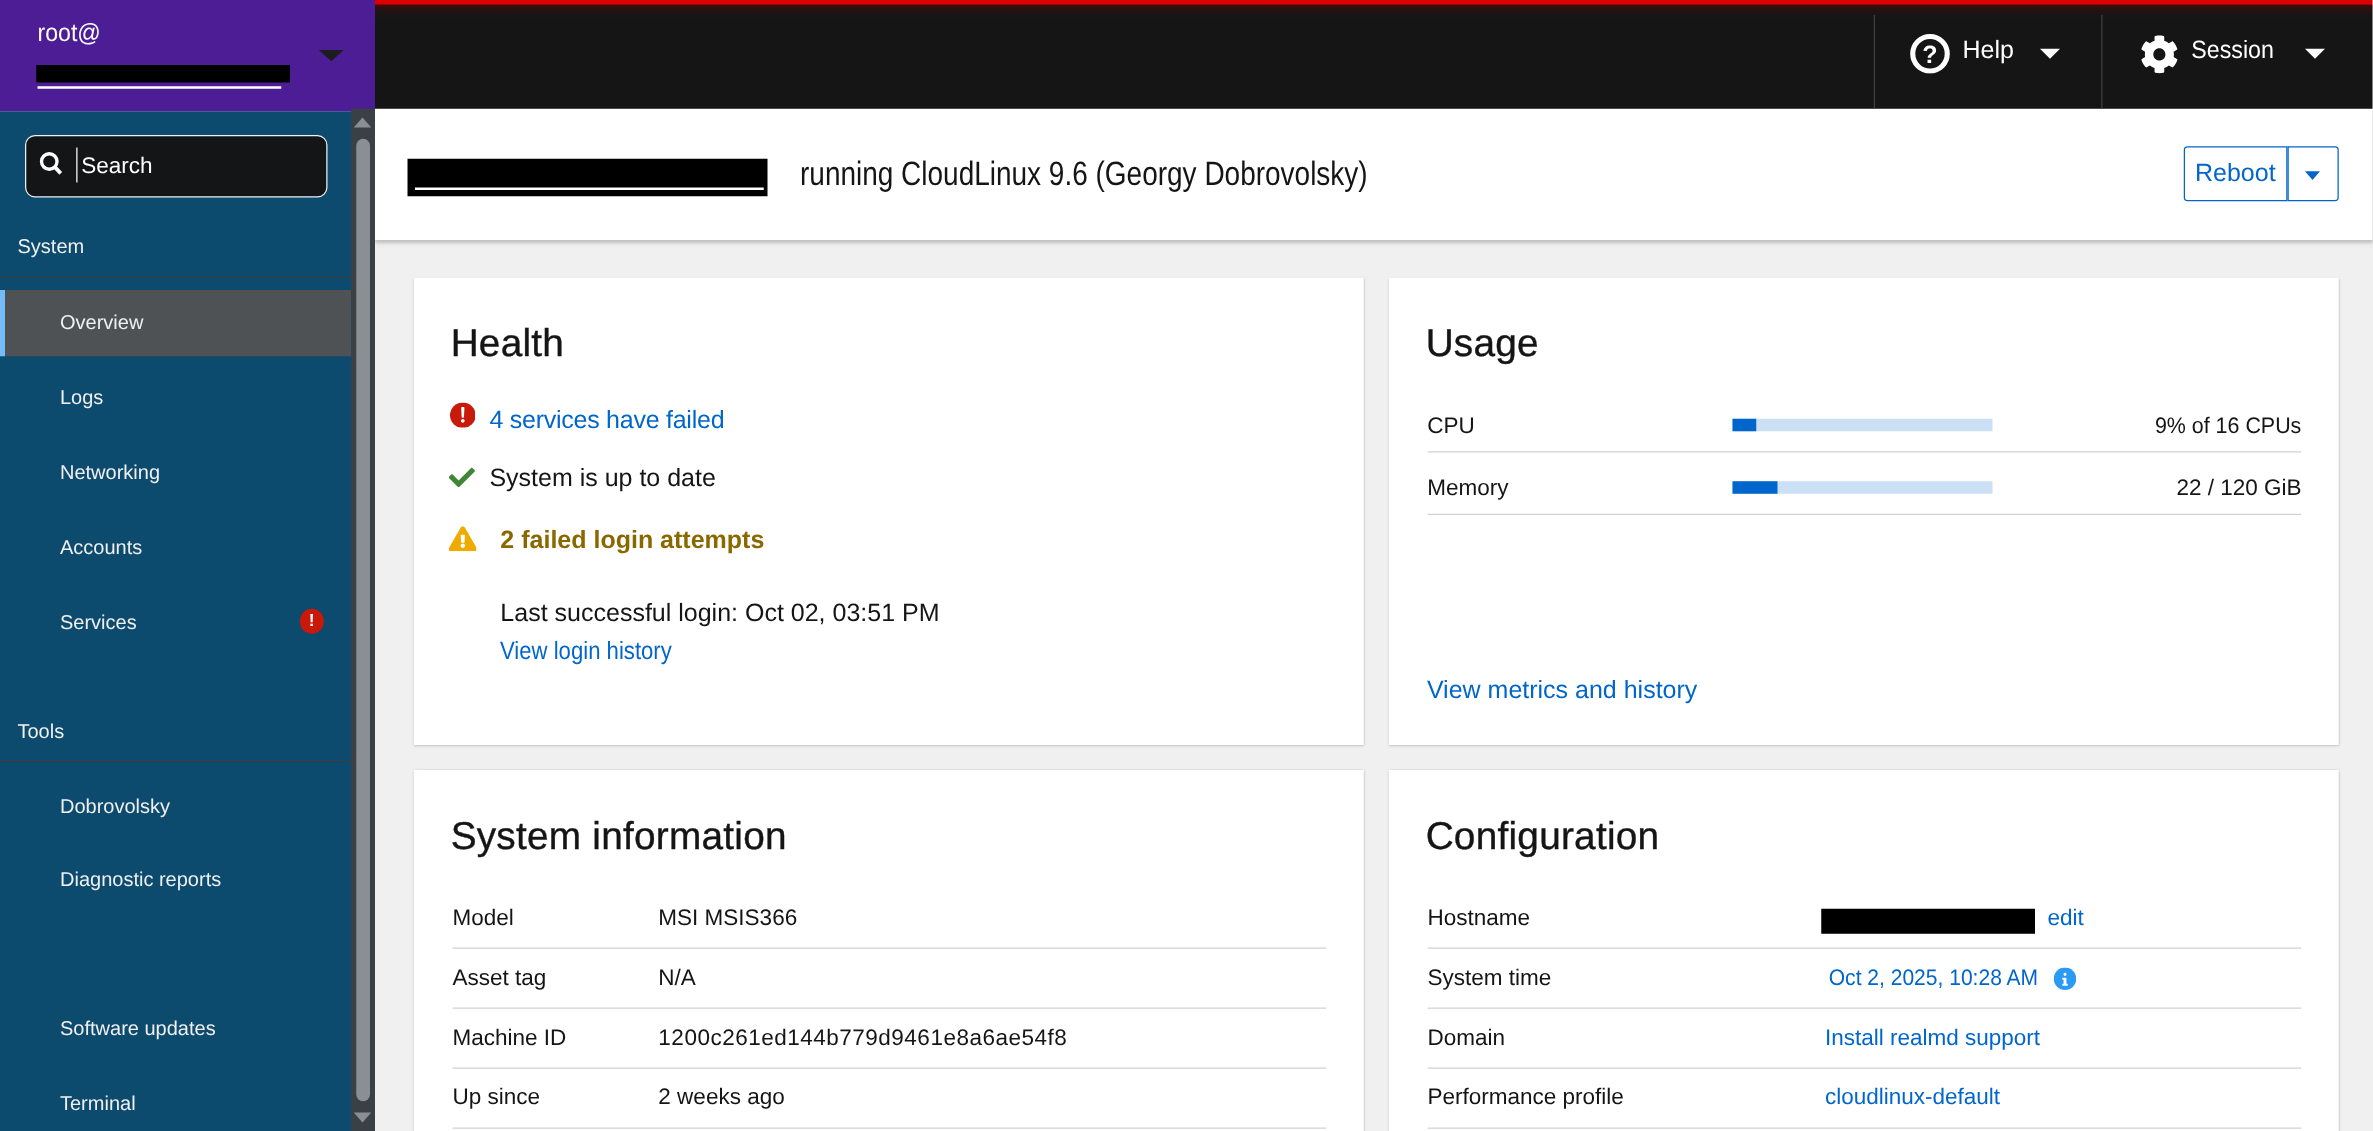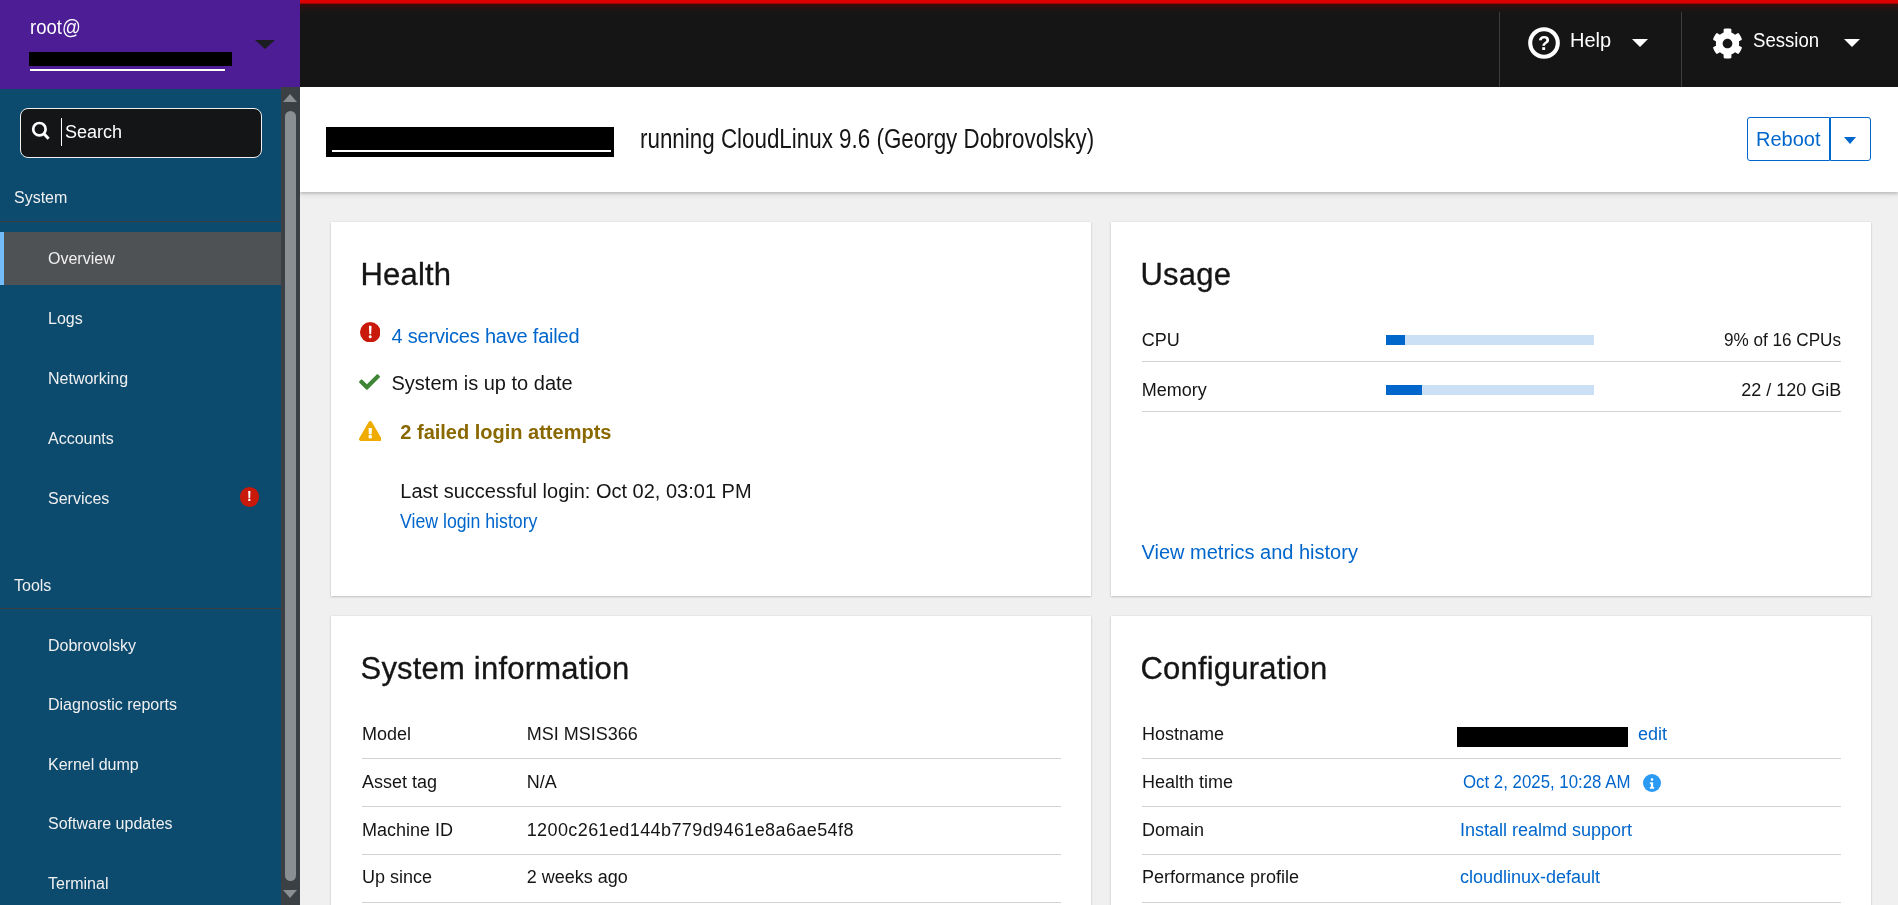--- a/index.html
+++ b/index.html
@@ -104,21 +104,20 @@
   <div class="navitem active" style="top:143px;"><div class="bluebar"></div>Overview</div>
   <div class="navitem" style="top:203px;">Logs</div>
   <div class="navitem" style="top:263px;">Networking</div>
   <div class="navitem" style="top:323px;">Accounts</div>
   <div class="navitem" style="top:383px;">Services</div>
   <div class="badge" style="top:398.7px;">!</div>
   <div class="navlabel" style="top:488.1px;">Tools</div>
   <div class="sb-divider" style="top:519.5px;"></div>
   <div class="navitem" style="top:530px;">Dobrovolsky</div>
   <div class="navitem" style="top:589.5px;">Diagnostic reports</div>
-  <div class="navitem" style="top:649px;">Kernel dump</div>
   <div class="navitem" style="top:708.5px;">Software updates</div>
   <div class="navitem" style="top:768px;">Terminal</div>
 </div>
 <div class="abs" id="sb-track">
   <div class="sb-arrow-up"></div>
   <div id="sb-thumb"></div>
   <div class="sb-arrow-dn"></div>
 </div>
 
 <div class="abs" id="chead">
@@ -141,21 +140,21 @@
     </svg>
   <div class="t20" style="left:61px; top:104.4px; letter-spacing:-0.2px;"><a class="lnk">4 services have failed</a></div>
   <svg class="abs" style="left:28.5px; top:150.8px;" width="21" height="18" viewBox="0 0 512 442">
       <path fill="#3e8635" d="M173.9 404.4l-166.4-166.4c-10-10-10-26.2 0-36.2l36.2-36.2c10-10 26.2-10 36.2 0L192 277.7 432.1 37.6c10-10 26.2-10 36.2 0l36.2 36.2c10 10 10 26.2 0 36.2l-294.4 294.4c-10 10-26.2 10-36.2 0z"></path>
     </svg>
   <div class="t20" style="left:61px; top:150.6px;">System is up to date</div>
   <svg class="abs" style="left:28.3px; top:199px;" width="22.5" height="20" viewBox="0 0 576 512">
       <path fill="#f0ab00" d="M569.5 440C588 472 564.8 512 527.9 512H48.1c-36.9 0-60-40.1-41.6-72L246.4 24c18.5-32 64.7-32 83.2 0l239.9 416zM288 354c-25.4 0-46 20.6-46 46s20.6 46 46 46 46-20.6 46-46-20.6-46-46-46zm-43.7-165.3l7.4 136c.3 6.4 5.6 11.3 12 11.3h48.5c6.4 0 11.7-5 12-11.3l7.4-136c.4-6.9-5.1-12.7-12-12.7h-63.4c-6.9 0-12.4 5.8-11.9 12.7z"></path>
     </svg>
   <div class="t20" style="left:69.8px; top:200.4px; font-weight:bold; color:#8a6800;">2 failed login attempts</div>
-  <div class="t20" style="left:69.8px; top:258.8px;">Last successful login: Oct 02, 03:01 PM</div>
+  <div class="t20" style="left:69.8px; top:258.8px;">Last successful login: Oct 02, 03:51 PM</div>
   <div class="t20" style="left:69.8px; top:288.6px; transform:scaleX(0.885); transform-origin:0 0;"><a class="lnk">View login history</a></div>
 </div>
 
 <div class="card" id="card-usage">
   <div class="cardtitle">Usage</div>
   <div class="t18" style="left:31.3px; top:108.5px;">CPU</div>
   <div class="pbar" style="top:113.1px;">
       <div class="fill" style="width:19px;"></div>
     </div>
   <div class="t18" style="right:29.3px; top:108.5px; transform:scaleX(0.952); transform-origin:100% 0;">9% of 16 CPUs</div>
@@ -184,21 +183,21 @@
   <div class="t18" style="left:196.2px; top:252.3px;">2 weeks ago</div>
   <div class="hr" style="left:31.5px; top:285.5px; width:699px;"></div>
 </div>
 
 <div class="card" id="card-config">
   <div class="cardtitle">Configuration</div>
   <div class="t18" style="left:31.5px; top:109.2px;">Hostname</div>
   <div class="abs" style="left:346.5px; top:111px; width:171px; height:19.5px; background:#000;"></div>
   <div class="t18" style="left:527.5px; top:109.2px;"><a class="lnk">edit</a></div>
   <div class="hr" style="left:31.5px; top:142.4px; width:699px;"></div>
-  <div class="t18" style="left:31.5px; top:156.9px;">Health time</div>
+  <div class="t18" style="left:31.5px; top:156.9px;">System time</div>
   <div class="t18" style="left:352.5px; top:156.9px; transform:scaleX(0.935); transform-origin:0 0;"><a class="lnk">Oct 2, 2025, 10:28 AM</a></div>
   <svg class="abs" style="left:532.1px; top:158.4px;" width="18" height="18" viewBox="0 0 512 512">
       <circle cx="256" cy="256" r="256" fill="#2b9af3"></circle>
       <path fill="#fff" d="M256 192c20 0 36-16 36-36s-16-36-36-36-36 16-36 36 16 36 36 36zm48 176h-16V248c0-8.8-7.2-16-16-16h-64c-8.8 0-16 7.2-16 16v16c0 8.8 7.2 16 16 16h16v88h-16c-8.8 0-16 7.2-16 16v16c0 8.8 7.2 16 16 16h96c8.8 0 16-7.2 16-16v-16c0-8.8-7.2-16-16-16z"></path>
     </svg>
   <div class="hr" style="left:31.5px; top:190.1px; width:699px;"></div>
   <div class="t18" style="left:31.5px; top:204.6px;">Domain</div>
   <div class="t18" style="left:349.5px; top:204.6px;"><a class="lnk">Install realmd support</a></div>
   <div class="hr" style="left:31.5px; top:237.8px; width:699px;"></div>
   <div class="t18" style="left:31.5px; top:252.3px;">Performance profile</div>

